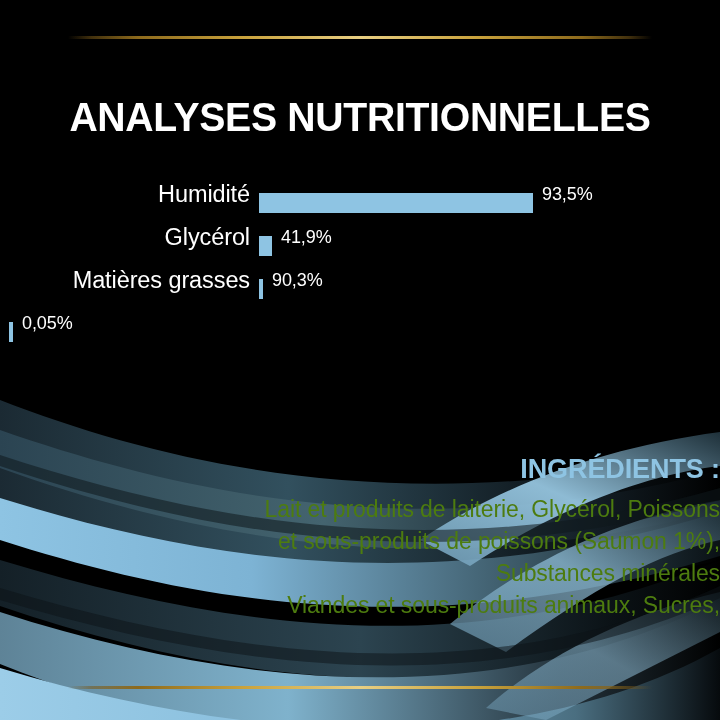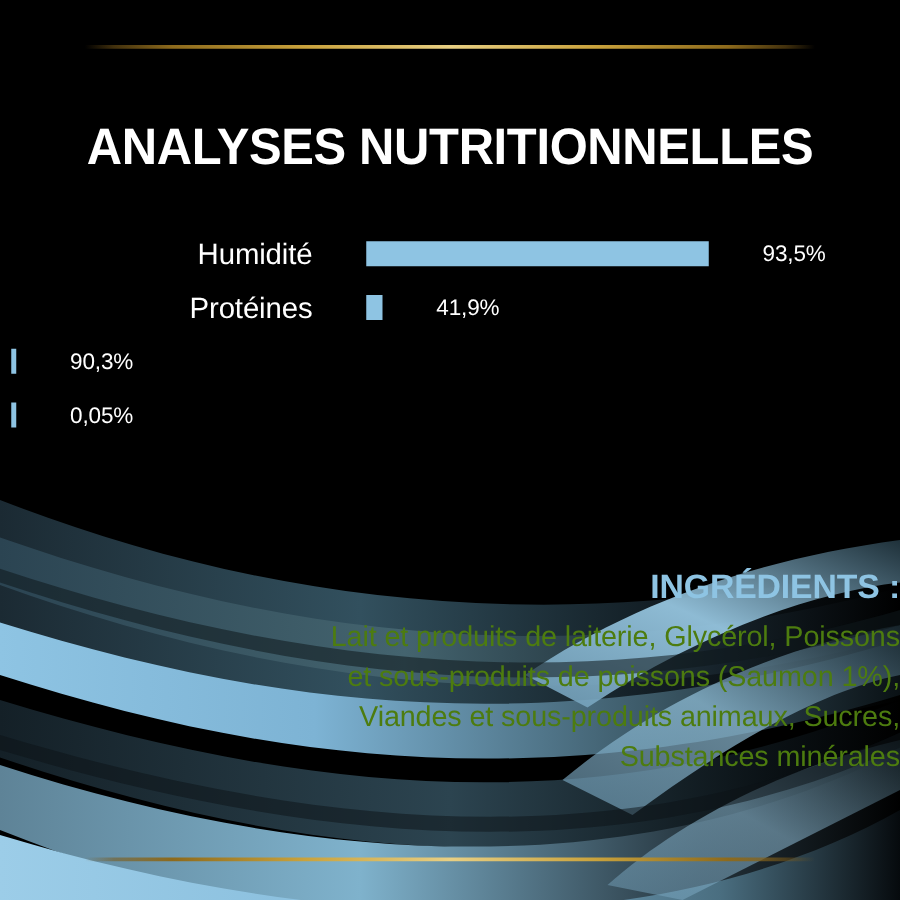--- a/index.html
+++ b/index.html
@@ -71,23 +71,21 @@
   
   #nutrition-table {
     position: absolute;
     left: 0;
     top: 181px;
     width: 720px;
     z-index: 4;
   }
   .nutrition-row {
     display: flex;
-    align-items: center;
     height: 43px;
-    gap: 34px;
   }
   .nutrient-label {
     width: 250px;
     text-align: right;
     color: #ffffff;
     font-size: 23.5px;
     line-height: 26px;
     font-weight: 400;
     letter-spacing: -0.1px;
     white-space: nowrap;
@@ -217,47 +215,48 @@
 
     <div class="nutrition-row">
       <div class="nutrient-label">Humidité</div>
       <div class="bar-wrap">
         <span class="bar" style="width:274px"></span>
       </div>
       <div class="nutrient-value">93,5%</div>
     </div>
 
     <div class="nutrition-row">
-      <div class="nutrient-label">Protéines</div>
+      <div class="nutrient-label">Glycérol</div>
       <div class="bar-wrap">
         <span class="bar" style="width:13px"></span>
       </div>
       <div class="nutrient-value">41,9%</div>
     </div>
 
     <div class="nutrition-row">
+      <div class="nutrient-label">Matières grasses</div>
       <div class="bar-wrap">
         <span class="bar" style="width:4px"></span>
       </div>
       <div class="nutrient-value">90,3%</div>
     </div>
 
 
     <div class="nutrition-row">
       <div class="bar-wrap">
         <span class="bar" style="width:4px"></span>
       </div>
       <div class="nutrient-value">0,05%</div>
     </div>
 
   </div>
 
   <div id="ingredients-block">
     <div id="ingredients-heading">INGRÉDIENTS :</div>
     <div class="ingredients-line">Lait et produits de laiterie, Glycérol, Poissons</div>
     <div class="ingredients-line">et sous-produits de poissons (Saumon 1%),</div>
+    <div class="ingredients-line">Substances minérales</div>
     <div class="ingredients-line">Viandes et sous-produits animaux, Sucres,</div>
-    <div class="ingredients-line">Substances minérales</div>
   </div>
 
   <div class="gold-rule" id="gold-rule-bottom"></div>
 
 </div>
 
 </body></html>

